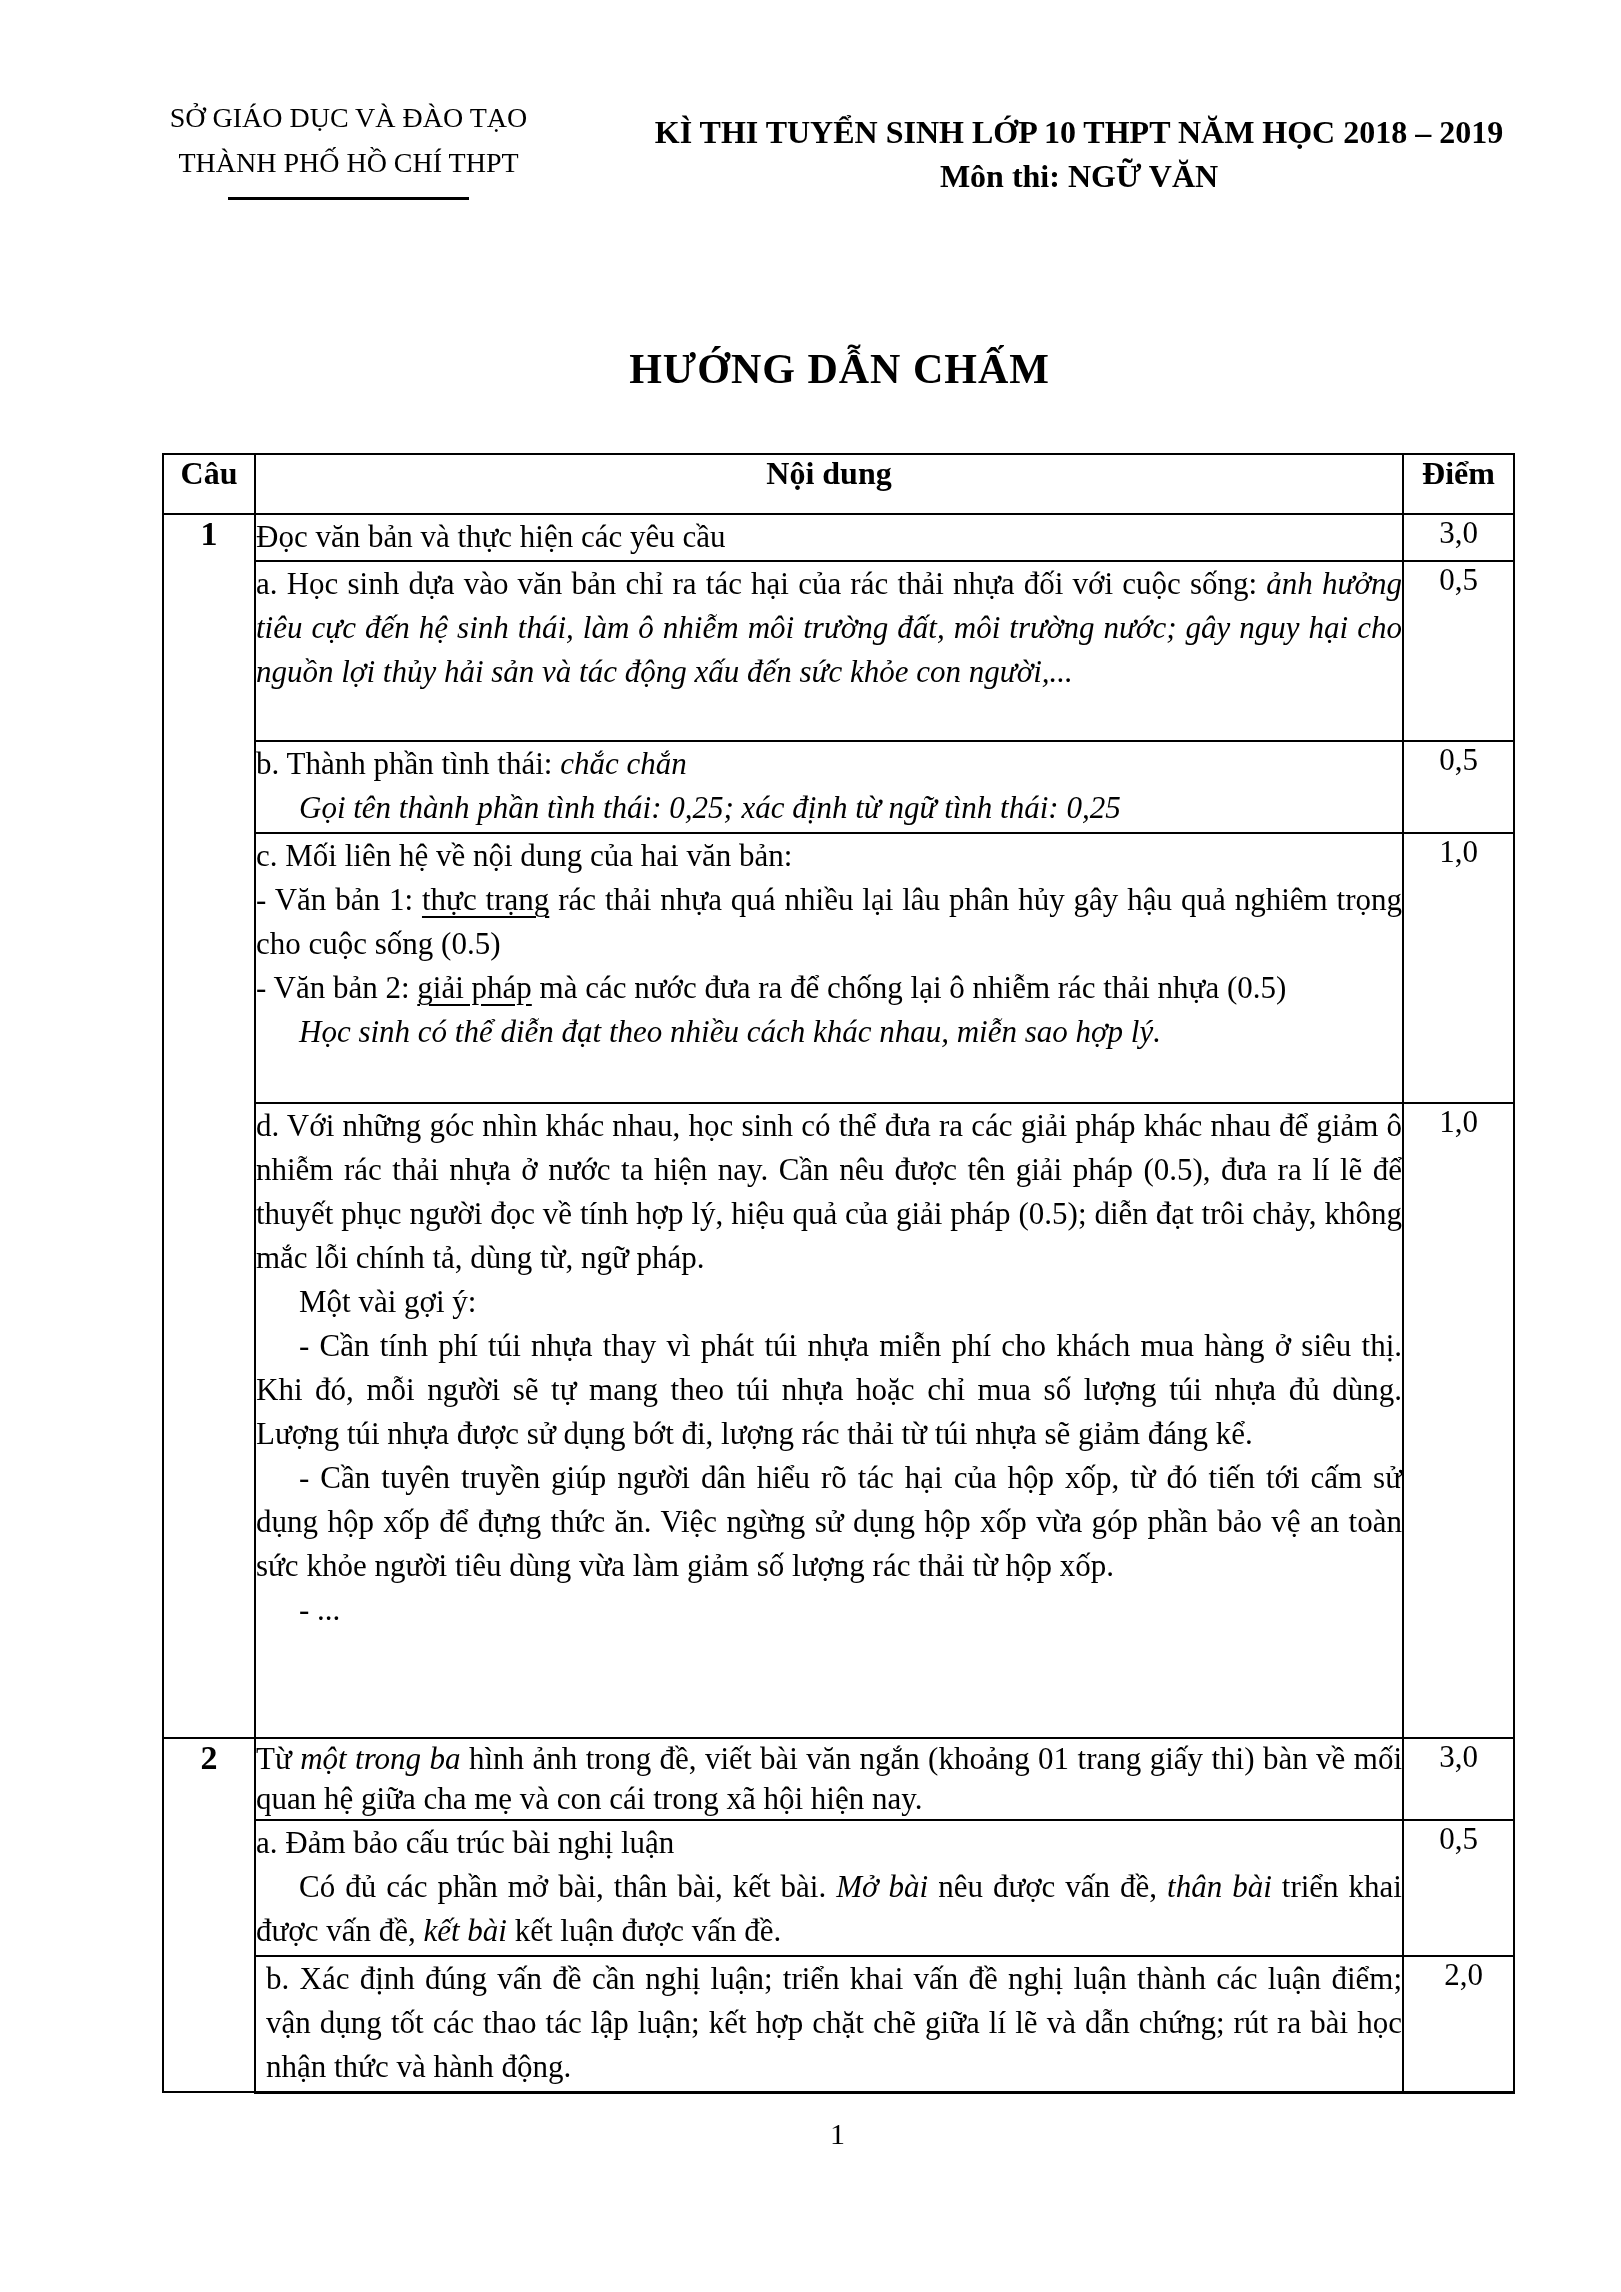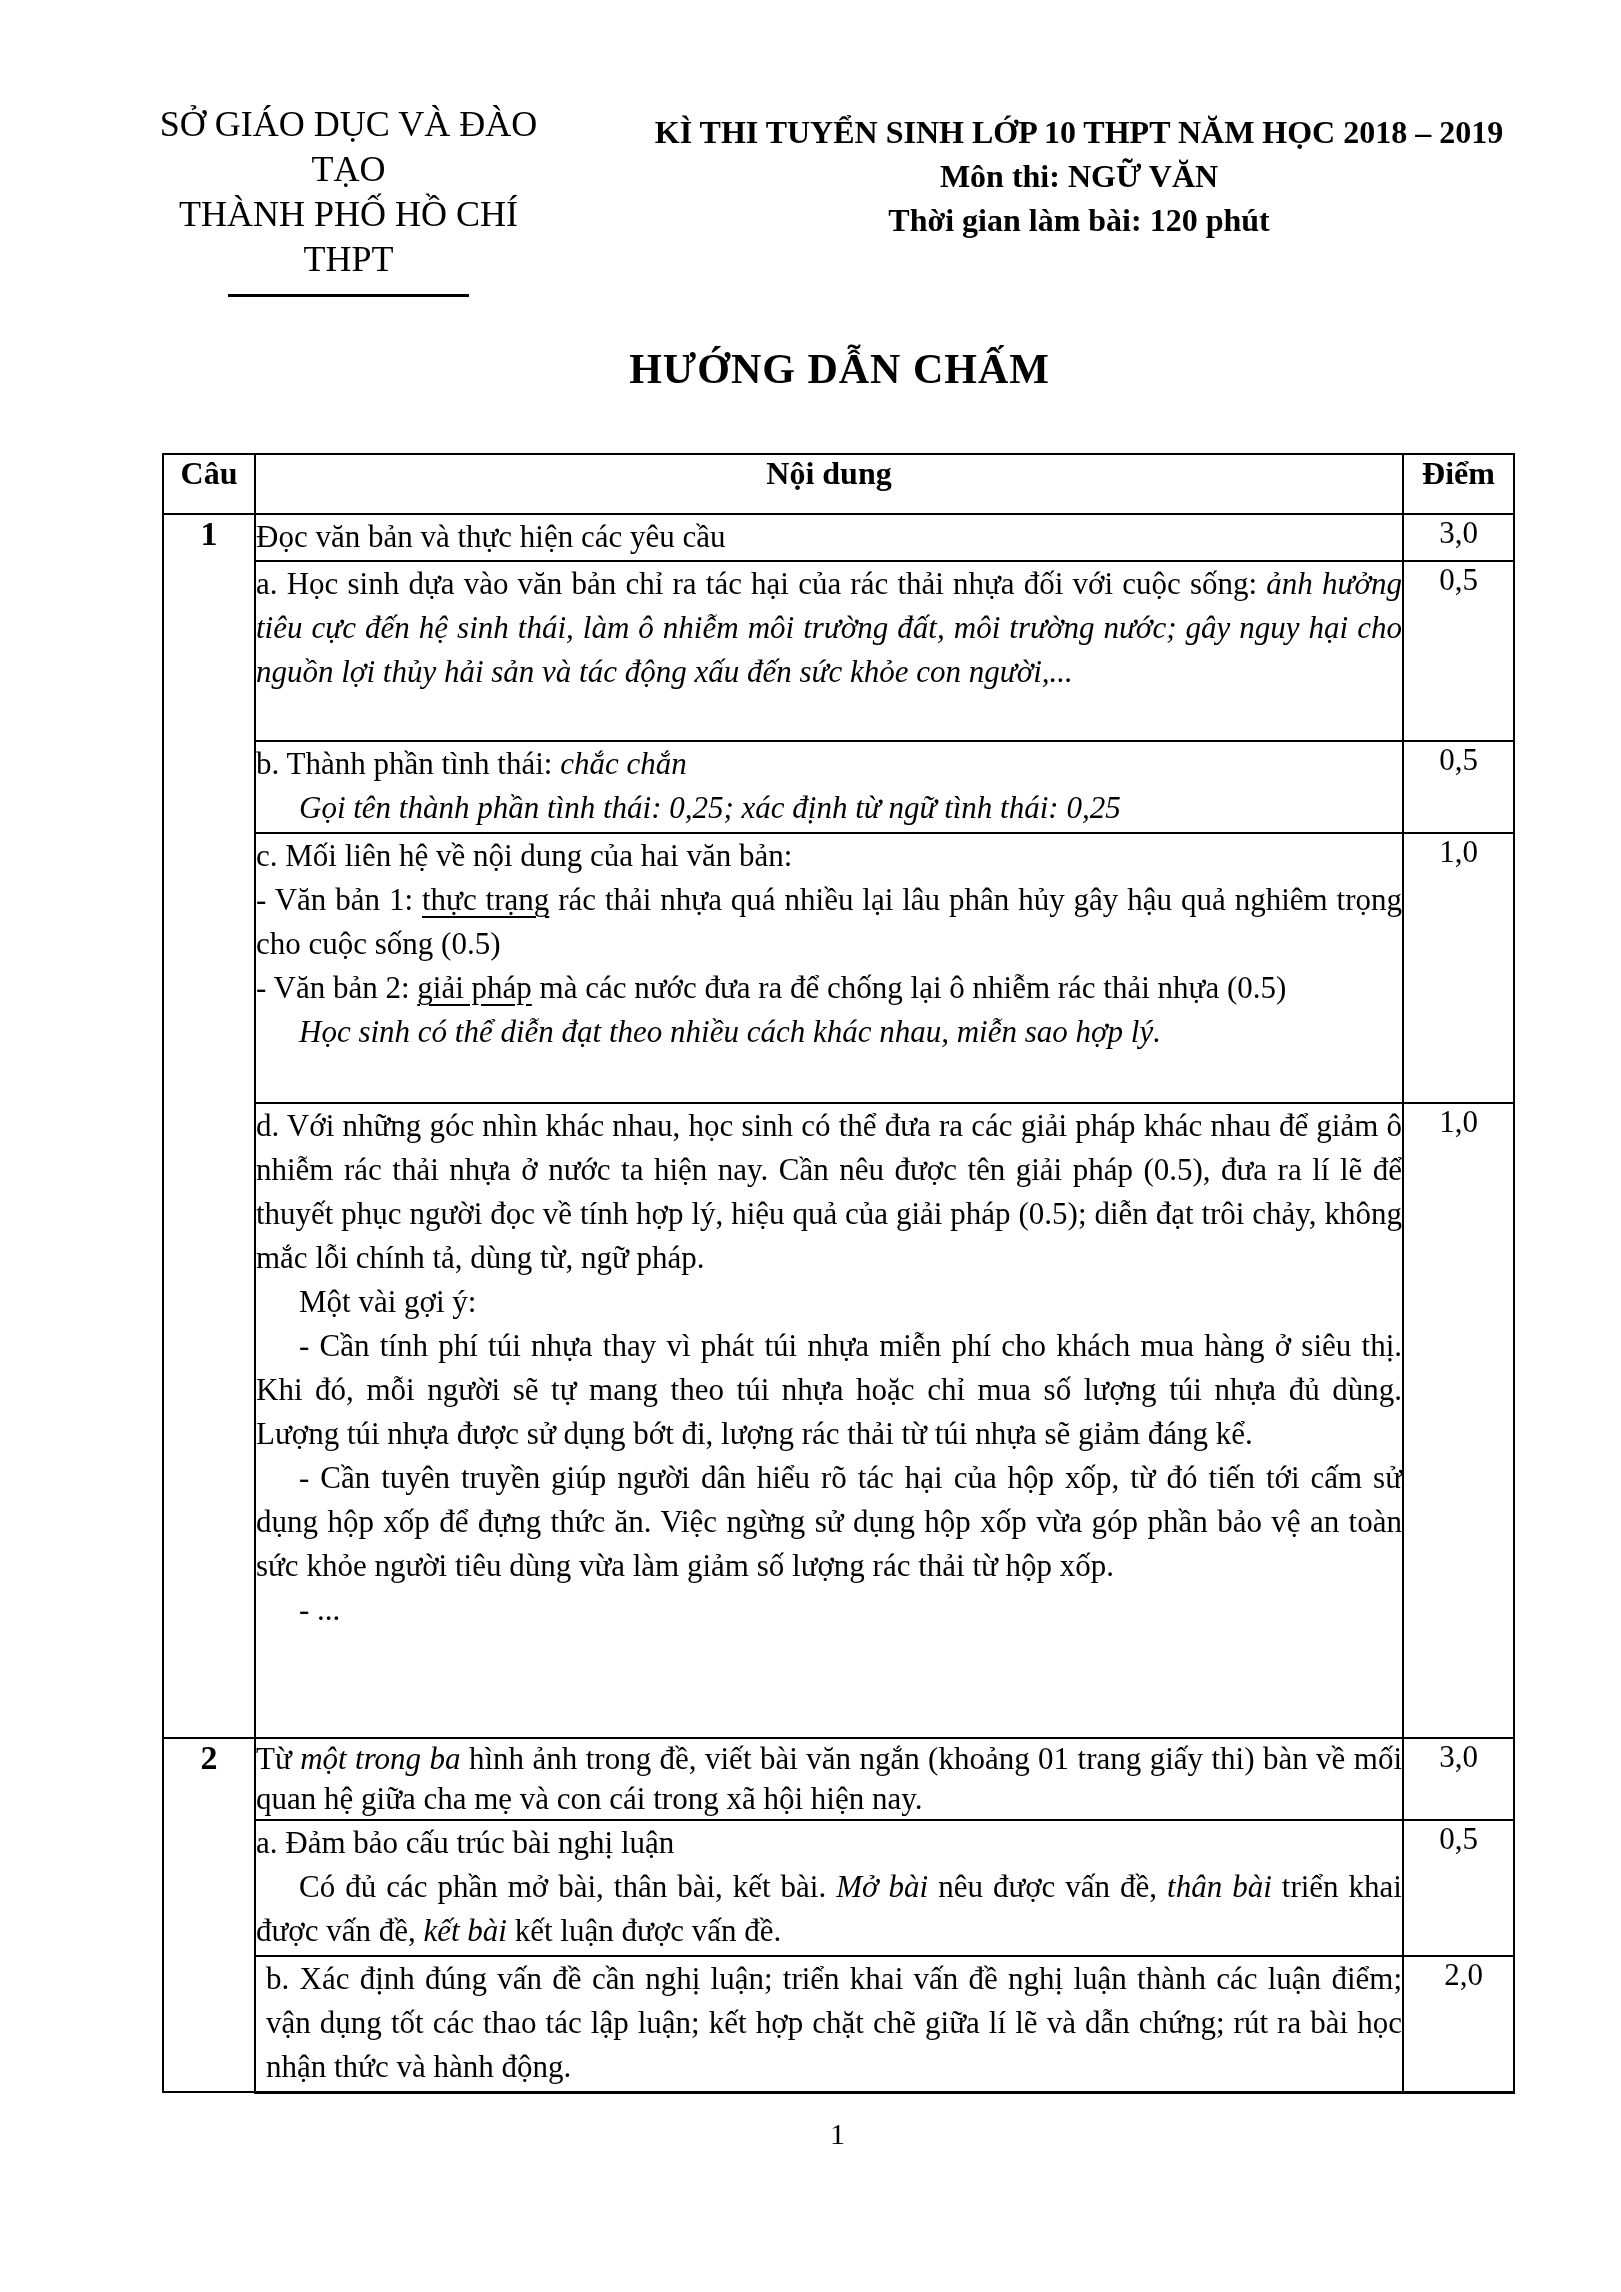--- a/index.html
+++ b/index.html
@@ -2,22 +2,22 @@
 <html><head>
 <meta charset="utf-8">
 <style>
   html,body{margin:0;padding:0;}
   body{
     width:1621px;height:2293px;position:relative;background:#ffffff;color:#000;
     font-family:"Liberation Serif","DejaVu Serif",serif;
     -webkit-font-smoothing:antialiased;
   }
   .hdr-left{
-    position:absolute;left:135px;top:102px;width:427px;
-    text-align:center;font-size:36px;line-height:45px;font-weight:normal;
+    position:absolute;left:135px;top:95px;width:427px;
+    text-align:center;font-size:28px;line-height:45px;font-weight:normal;
   }
   .hdr-underline{width:241px;height:2.9px;background:#000;margin:11.8px auto 0;}
   .hdr-right{
     position:absolute;left:635px;top:110px;width:888px;
     text-align:center;font-size:32px;line-height:44px;font-weight:bold;
   }
   .doc-title{
     position:absolute;left:162px;top:345px;width:1355px;
     text-align:center;font-size:42px;font-weight:bold;letter-spacing:1px;
   }
@@ -47,21 +47,20 @@
 
 <div class="hdr-left">
   <div>SỞ GIÁO DỤC VÀ ĐÀO TẠO</div>
   <div>THÀNH PHỐ HỒ CHÍ THPT</div>
   <div class="hdr-underline"></div>
 </div>
 
 <div class="hdr-right">
   <div>KÌ THI TUYỂN SINH LỚP 10 THPT NĂM HỌC 2018 – 2019</div>
   <div>Môn thi: NGỮ VĂN</div>
-  <div>Thời gian làm bài: 120 phút</div>
 </div>
 
 <div class="doc-title">HƯỚNG DẪN CHẤM</div>
 
 <table class="grade">
   <colgroup>
     <col style="width:92px">
       <col style="width:1148px">
       <col style="width:111px">
   </colgroup>

